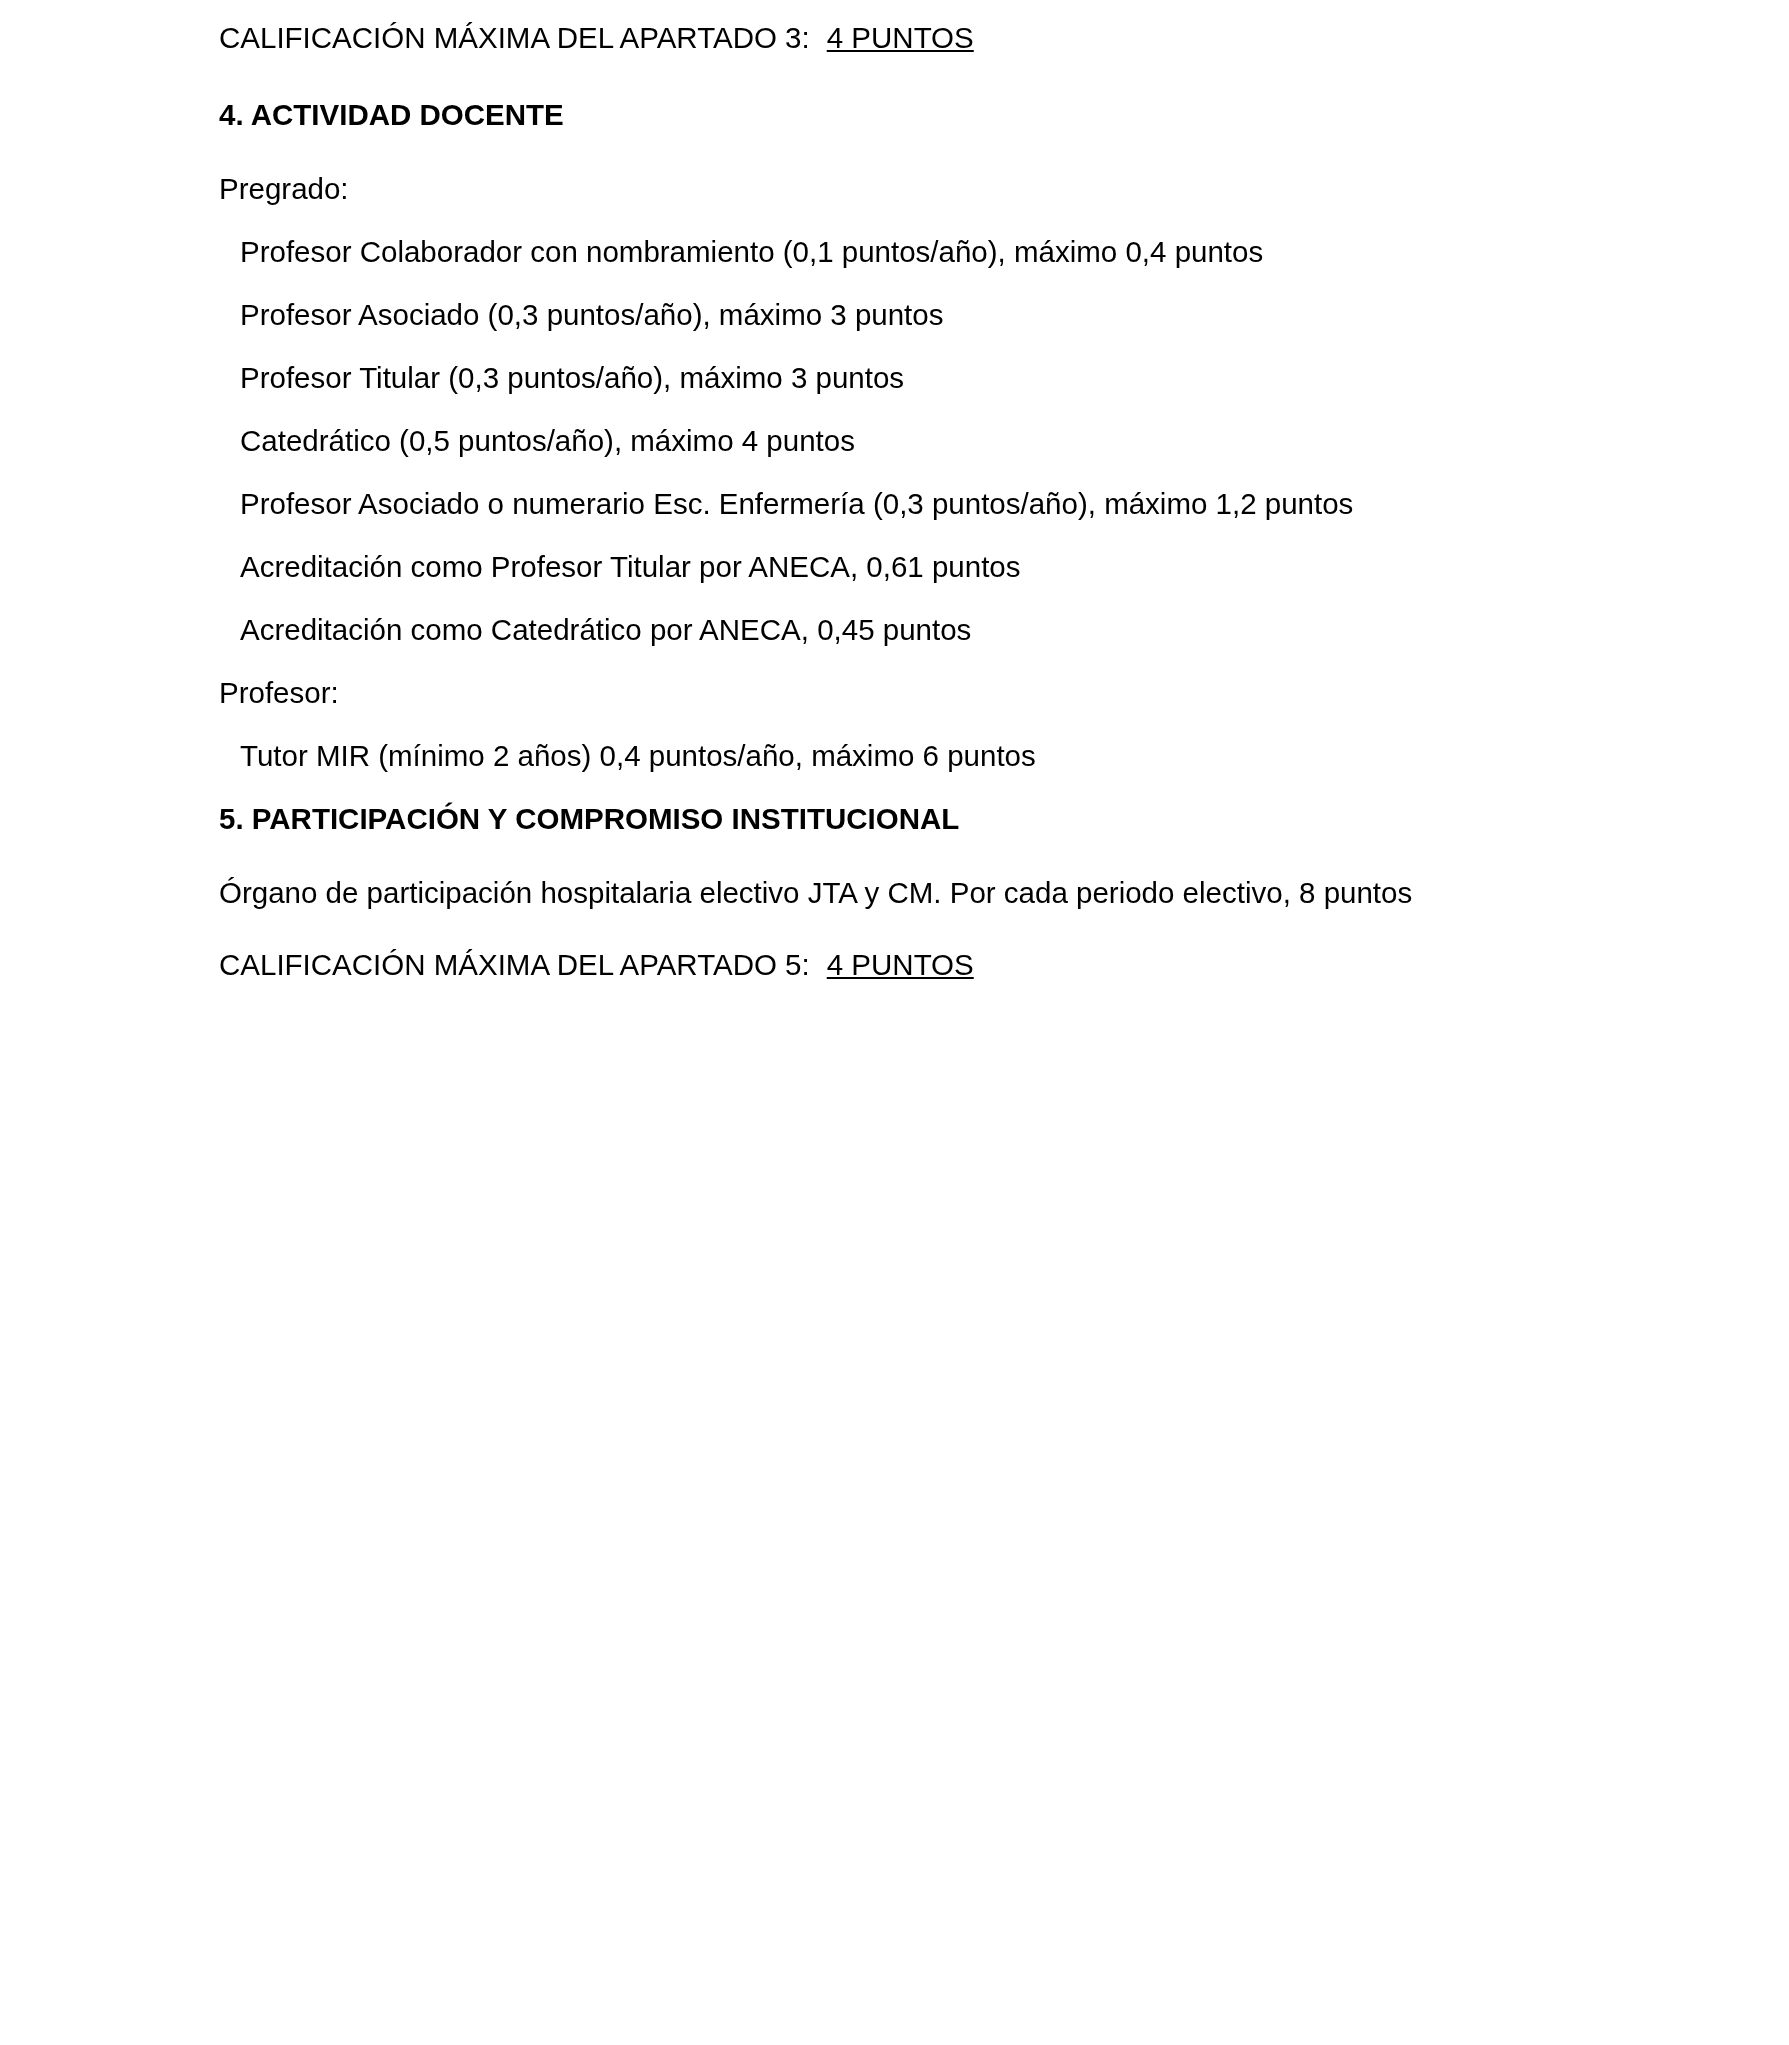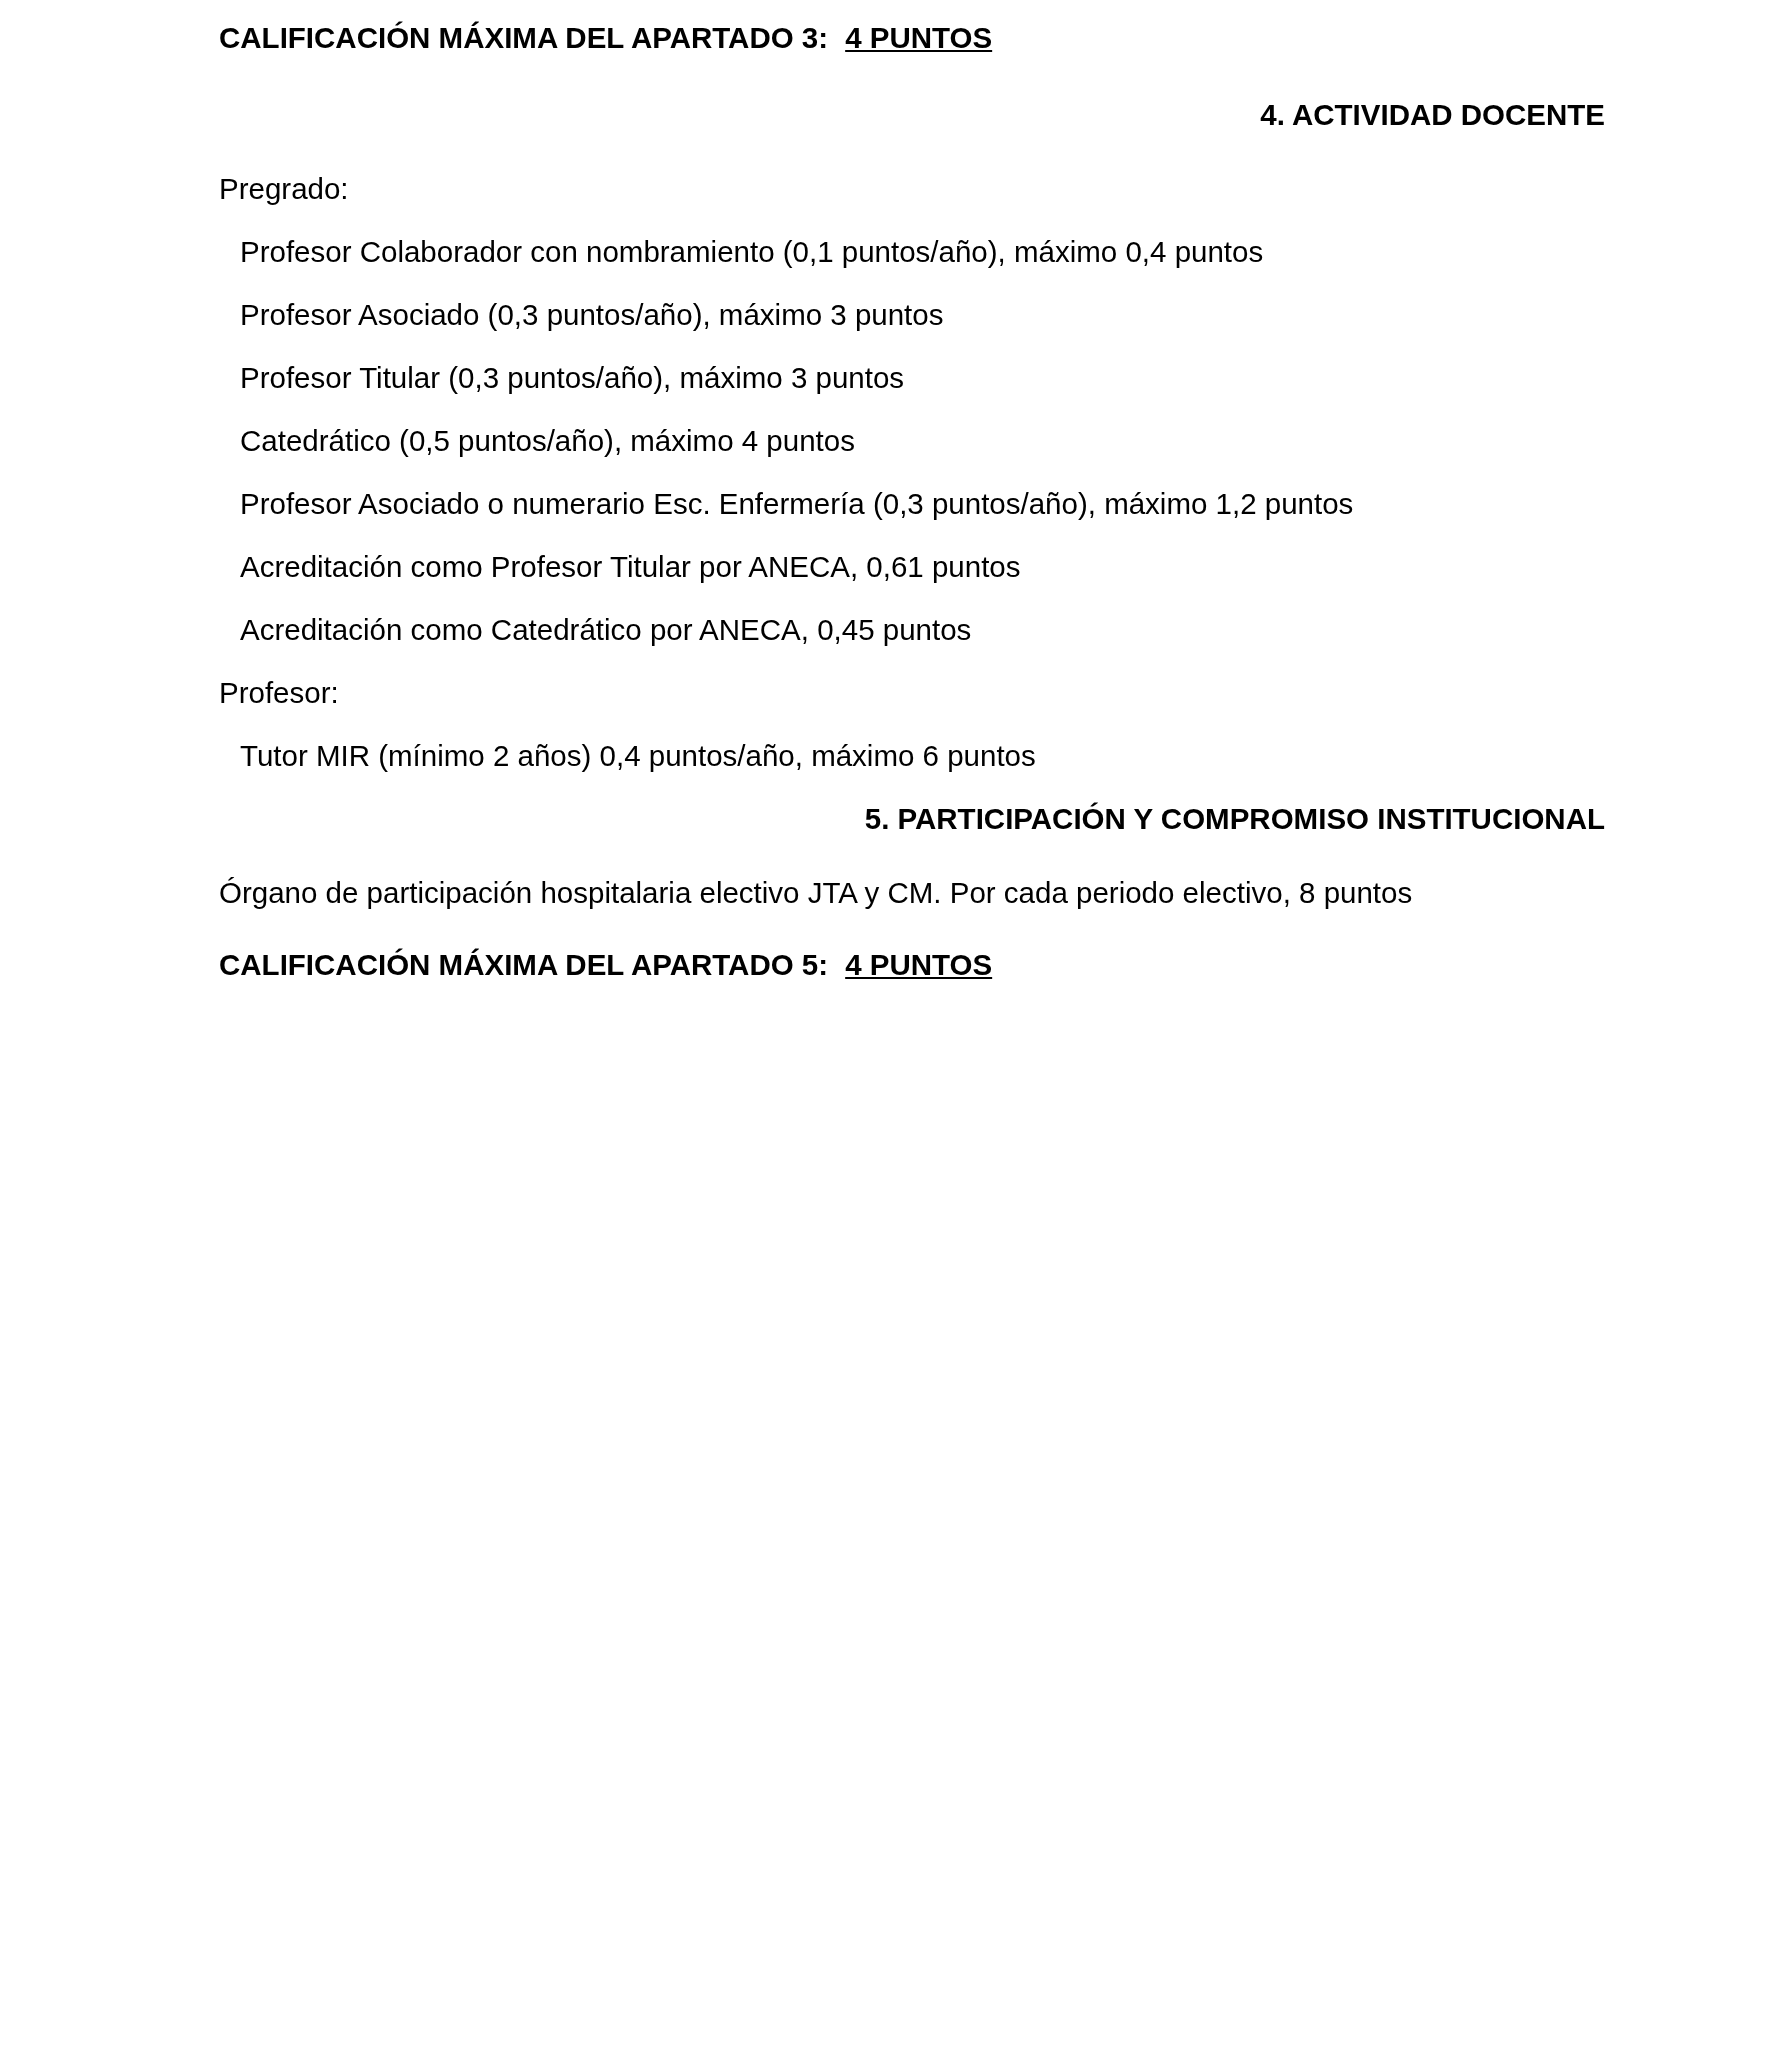--- a/index.html
+++ b/index.html
@@ -21,31 +21,30 @@
     left: 219px;
     top: 17.3px;
     width: 1386px;
     font-size: 29.5px;
     line-height: 42px;
   }
   .doc p {
     margin: 0 0 21px 0;
   }
   .score {
-    font-weight: 700;
+    font-weight: 400;
     margin-bottom: 35px !important;
   }
   .score .underline {
     text-decoration: underline;
     margin-left: 0.30em;
   }
   .heading {
     font-weight: 700;
     margin-bottom: 32px !important;
-    text-align: right;
   }
   .section5-title {
     margin-top: 109px;
   }
   .item {
     padding-left: 21px;
   }
   .justified {
     text-align: justify;
     margin-bottom: 7.2px !important;

